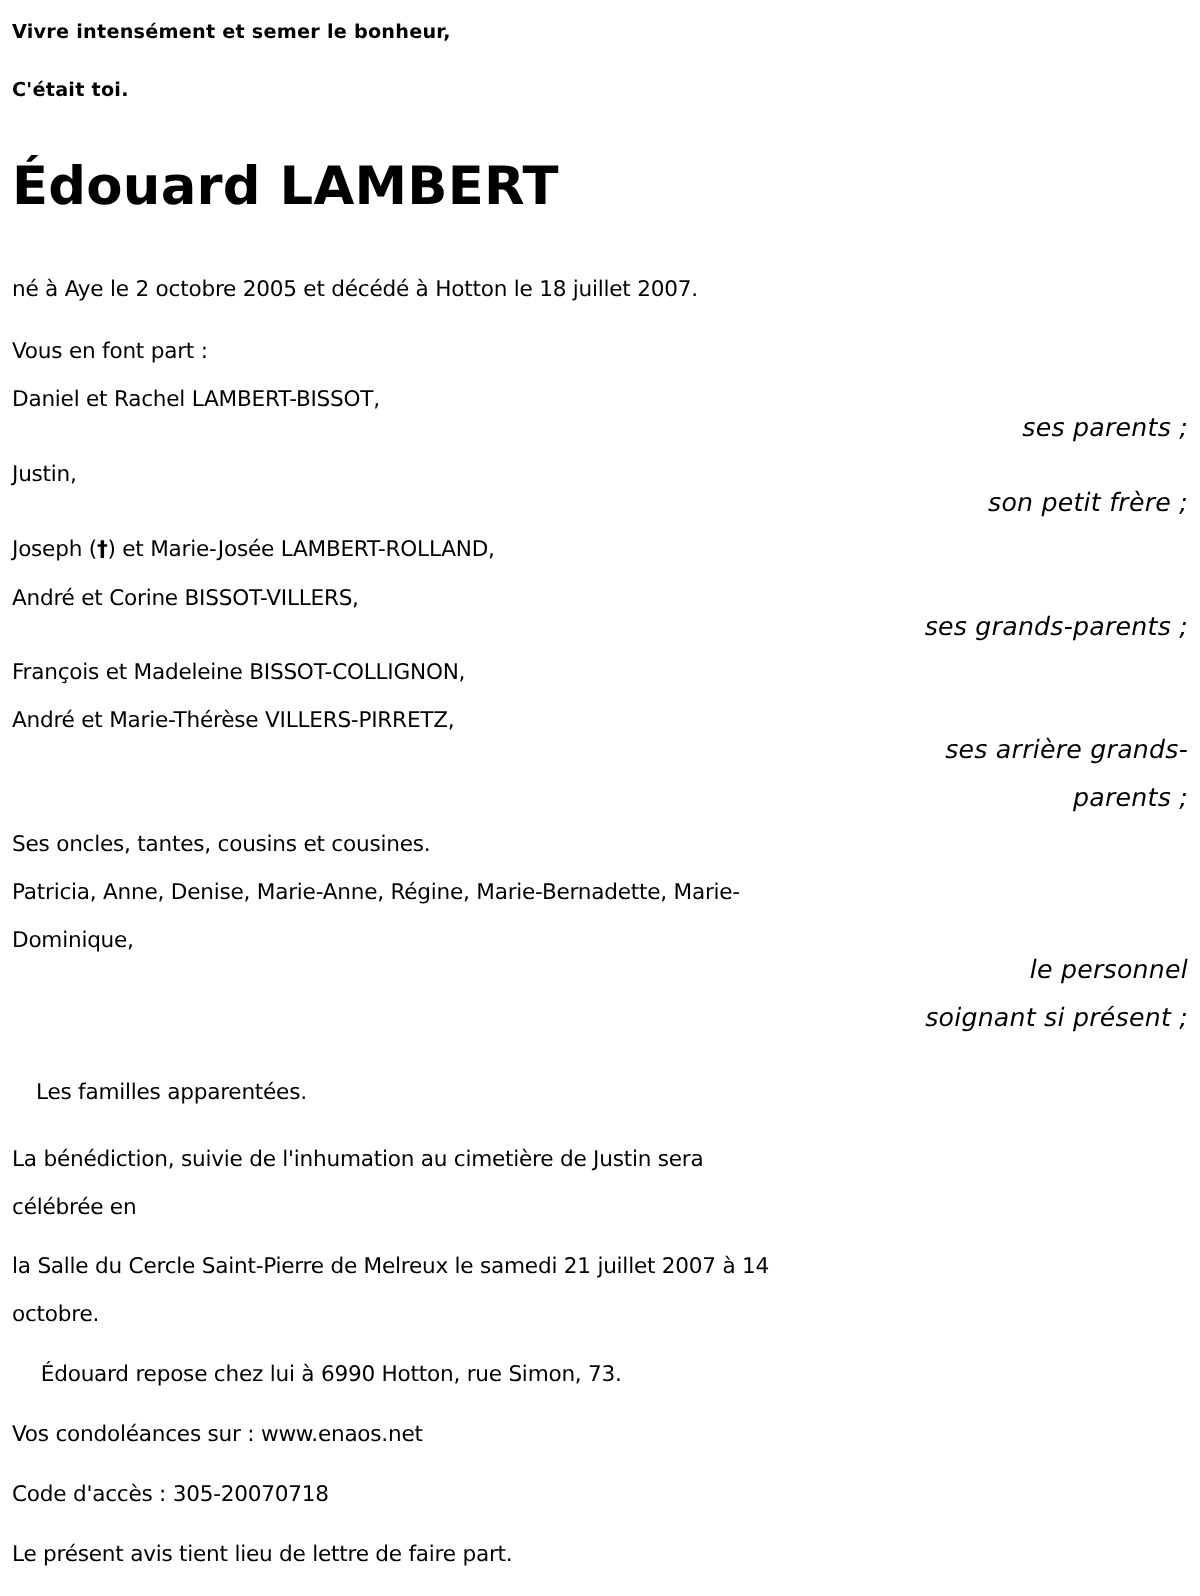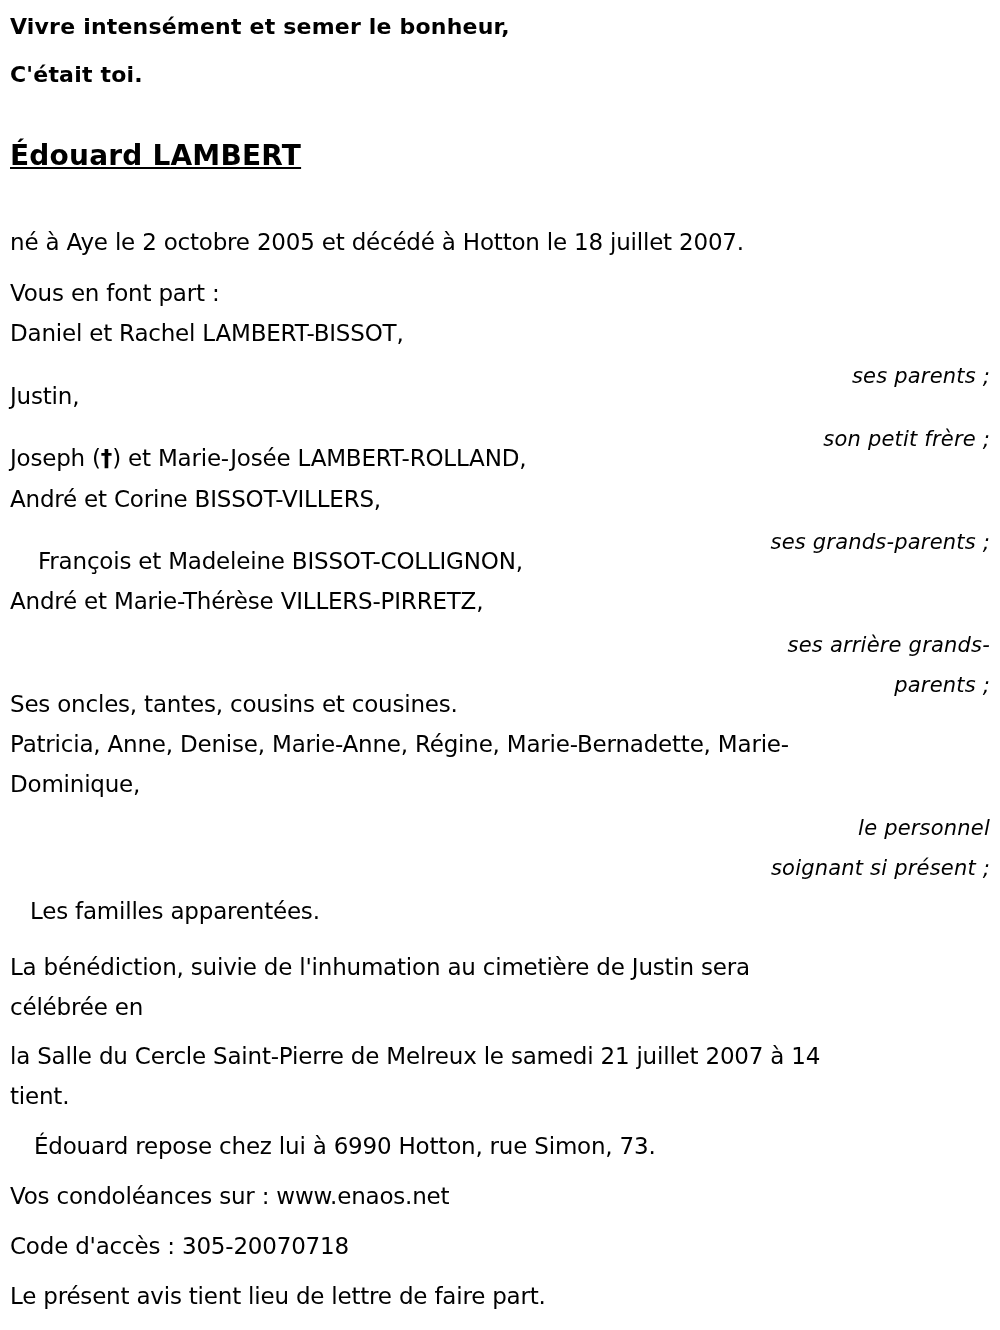--- a/index.html
+++ b/index.html
@@ -12,47 +12,45 @@
       height: 1330px;
       position: relative;
       overflow: hidden;
       font-family: "DejaVu Sans", "Liberation Sans", sans-serif;
       color: #000000;
     }
     .line {
       position: absolute;
       left: 10px;
       white-space: nowrap;
-      font-size: 23px;
+      font-size: 18px;
       line-height: 30px;
       letter-spacing: -0.2px;
     }
     .bold { font-weight: normal; }
     .motto {
-      font-size: 22px;
+      font-size: 16px;
       font-weight: bold;
       letter-spacing: 0.2px;
     }
     .name {
-      font-size: 28px;
+      font-size: 44px;
       font-weight: bold;
       line-height: 44px;
       letter-spacing: 0.2px;
-      text-decoration: underline;
     }
     .relation {
       position: absolute;
       right: 10px;
       white-space: nowrap;
       font-style: italic;
       font-size: 21px;
       line-height: 30px;
       text-align: right;
       letter-spacing: 0.2px;
-      margin-top: 20px;
     }
     .cross {
       font-weight: bold;
     }
   </style>
 </head>
 <body>
 
 <div>
 
@@ -70,38 +68,38 @@
 
   <div class="line" style="top:381px;">Justin,</div>
   <div class="relation" style="top:404px;">son petit frère ;</div>
 
   <div class="line" style="top:443px;">
     <span>Joseph (</span><span class="cross">†</span><span>) et Marie-Josée LAMBERT-ROLLAND,</span>
   </div>
   <div class="line" style="top:484px;">André et Corine BISSOT-VILLERS,</div>
   <div class="relation" style="top:507px;">ses grands-parents ;</div>
 
-  <div class="line" style="top:546px;margin-left:28px;">François et Madeleine BISSOT-COLLIGNON,</div>
+  <div class="line" style="top:546px;">François et Madeleine BISSOT-COLLIGNON,</div>
   <div class="line" style="top:586px;">André et Marie-Thérèse VILLERS-PIRRETZ,</div>
   <div class="relation" style="top:610px;">ses arrière grands-</div>
   <div class="relation" style="top:650px;">parents ;</div>
 
   <div class="line" style="top:689px;">Ses oncles, tantes, cousins et cousines.</div>
   <div class="line" style="top:729px;">Patricia, Anne, Denise, Marie-Anne, Régine, Marie-Bernadette, Marie-</div>
   <div class="line" style="top:769px;">Dominique,</div>
   <div class="relation" style="top:793px;">le personnel</div>
   <div class="relation" style="top:833px;">soignant si présent ;</div>
 
   <div class="line" style="top:896px;margin-left:20px;">Les familles apparentées.</div>
 
   <div class="line" style="top:952px;">La bénédiction, suivie de l'inhumation au cimetière de Justin sera</div>
   <div class="line" style="top:992px;">célébrée en</div>
   <div class="line" style="top:1041px;">
     <span>la Salle du Cercle Saint-Pierre de Melreux </span><span class="bold">le samedi 21 juillet 2007 à 14</span>
   </div>
-  <div class="line bold" style="top:1081px;">tient.</div>
+  <div class="line bold" style="top:1081px;">octobre.</div>
 
   <div class="line" style="top:1131px;margin-left:24px;">Édouard repose chez lui à 6990 Hotton, rue Simon, 73.</div>
   <div class="line" style="top:1181px;">Vos condoléances sur : www.enaos.net</div>
   <div class="line" style="top:1231px;">Code d'accès : 305-20070718</div>
   <div class="line" style="top:1281px;">Le présent avis tient lieu de lettre de faire part.</div>
 
 </div>
 
 </body></html>

